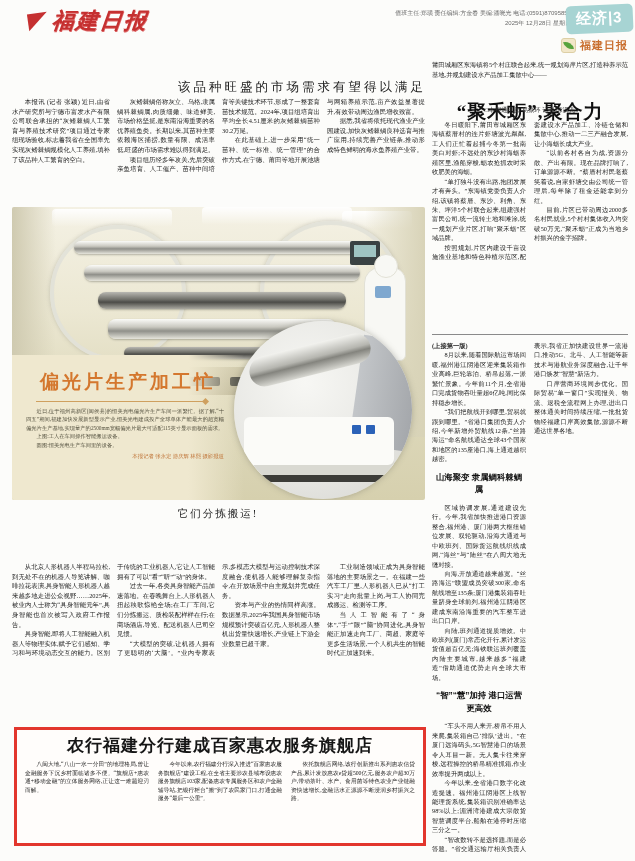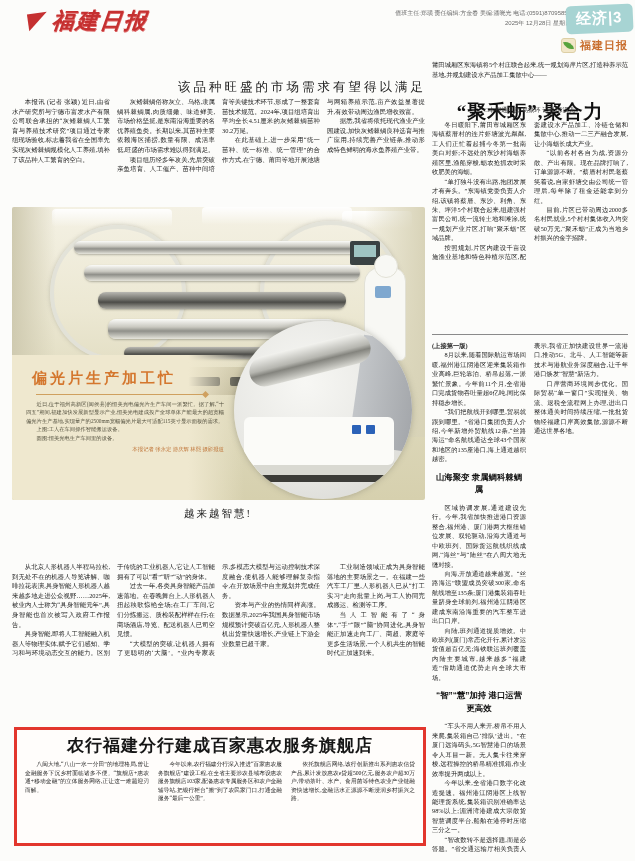--- a/index.html
+++ b/index.html
@@ -43,21 +43,21 @@
   .ph-slot{width:34px;height:9px;background:#4a4a42;border-radius:2px;}
   .ph-panel{position:absolute;left:338px;top:34px;width:30px;height:24px;background:#3a4243;border-radius:2px;}
   .ph-panel:after{content:"";position:absolute;left:4px;top:4px;width:22px;height:12px;background:#9fc4c2;}
   .ph-worker{position:absolute;left:352px;top:60px;width:40px;height:92px;background:#f8f8f4;
         border:1px solid #e2e1d6;border-radius:16px 14px 6px 6px;}
   .ph-worker:before{content:"";position:absolute;left:9px;top:-14px;width:22px;height:22px;background:#f8f8f4;
         border:1px solid #e2e1d6;border-radius:50%;}
   .ph-worker:after{content:"";position:absolute;left:10px;top:18px;width:16px;height:12px;background:#7fa8cf;border-radius:2px;}
   .ph-caption{position:absolute;left:0;top:148px;width:232px;height:145px;padding:14px 0 0 0;
         background:linear-gradient(90deg,#efe8cf 0%,#efe8cf 76%,rgba(239,232,207,0) 100%);}
-  .ph-title{margin-left:20px;font-size:15px;font-weight:bold;color:#d4772e;letter-spacing:3px;}
+  .ph-title{margin-left:28px;font-size:19px;font-weight:bold;color:#d4772e;letter-spacing:3px;}
   .ph-line{margin:6px 0 5px 24px;width:168px;height:1px;background:#cfa05f;position:relative;}
   .ph-line:after{content:"";position:absolute;right:-4px;top:-2px;width:5px;height:5px;background:#cfa05f;transform:rotate(45deg);}
   .ph-captext{margin-left:14px;width:198px;font-size:5.3px;line-height:1.6;color:#53503f;}
   .ph-captext .para{text-indent:2em;}
   .ph-credit{margin:4px 0 0 14px;width:198px;text-align:right;font-size:5.4px;color:#c0763a;}
   .ph-inset{position:absolute;left:222px;top:114px;width:178px;height:178px;border-radius:50%;overflow:hidden;
         background:radial-gradient(circle at 40% 35%,#f7f7f4 0%,#e6e6e2 60%,#d4d4cf 100%);
         box-shadow:0 0 6px rgba(100,100,90,.4);}
   .ph-inset-roll{position:absolute;left:14px;top:24px;width:124px;height:30px;border-radius:15px;
         transform:rotate(-14deg);
@@ -155,21 +155,21 @@
 
     <div class="ph-inset">
       <div class="ph-inset-arm"></div>
       <div class="ph-inset-roll"></div>
       <div class="ph-inset-agv"></div>
       <div class="ph-inset-sq" style="left:118px;top:104px;"></div>
       <div class="ph-inset-sq" style="left:132px;top:104px;"></div>
     </div>
   </div>
 
-  <div class="a2-kicker">越来越智慧!</div>
+  <div class="a2-kicker">它们分拣搬运!</div>
   <div class="a2-body">
       <p class="para">从北京人形机器人半程马拉松,到无处不在的机器人导览讲解、咖啡拉花表演,具身智能人形机器人越来越多地走进公众视野……2025年,被业内人士称为“具身智能元年”,具身智能也首次被写入政府工作报告。</p>
       <p class="para">具身智能,即将人工智能融入机器人等物理实体,赋予它们感知、学习和与环境动态交互的能力。区别于传统的工业机器人,它让人工智能拥有了可以“看”“听”“动”的身体。</p>
       <p class="para">过去一年,各类具身智能产品加速落地。在春晚舞台上,人形机器人扭起秧歌惊艳全场;在工厂车间,它们分拣搬运、质检装配样样在行;在商场酒店,导览、配送机器人已司空见惯。</p>
       <p class="para">“大模型的突破,让机器人拥有了更聪明的‘大脑’。”业内专家表示,多模态大模型与运动控制技术深度融合,使机器人能够理解复杂指令,在开放场景中自主规划并完成任务。</p>
       <p class="para">资本与产业的热情同样高涨。数据显示,2025年我国具身智能市场规模预计突破百亿元,人形机器人整机出货量快速增长,产业链上下游企业数量已超千家。</p>
       <p class="para">工业制造领域正成为具身智能落地的主要场景之一。在福建一些汽车工厂里,人形机器人已从“打工实习”走向批量上岗,与工人协同完成搬运、检测等工序。</p>
       <p class="para">当人工智能有了“身体”,“手”“眼”“脑”协同进化,具身智能正加速走向工厂、商超、家庭等更多生活场景,一个人机共生的智能时代正加速到来。</p>
     </div>
 

